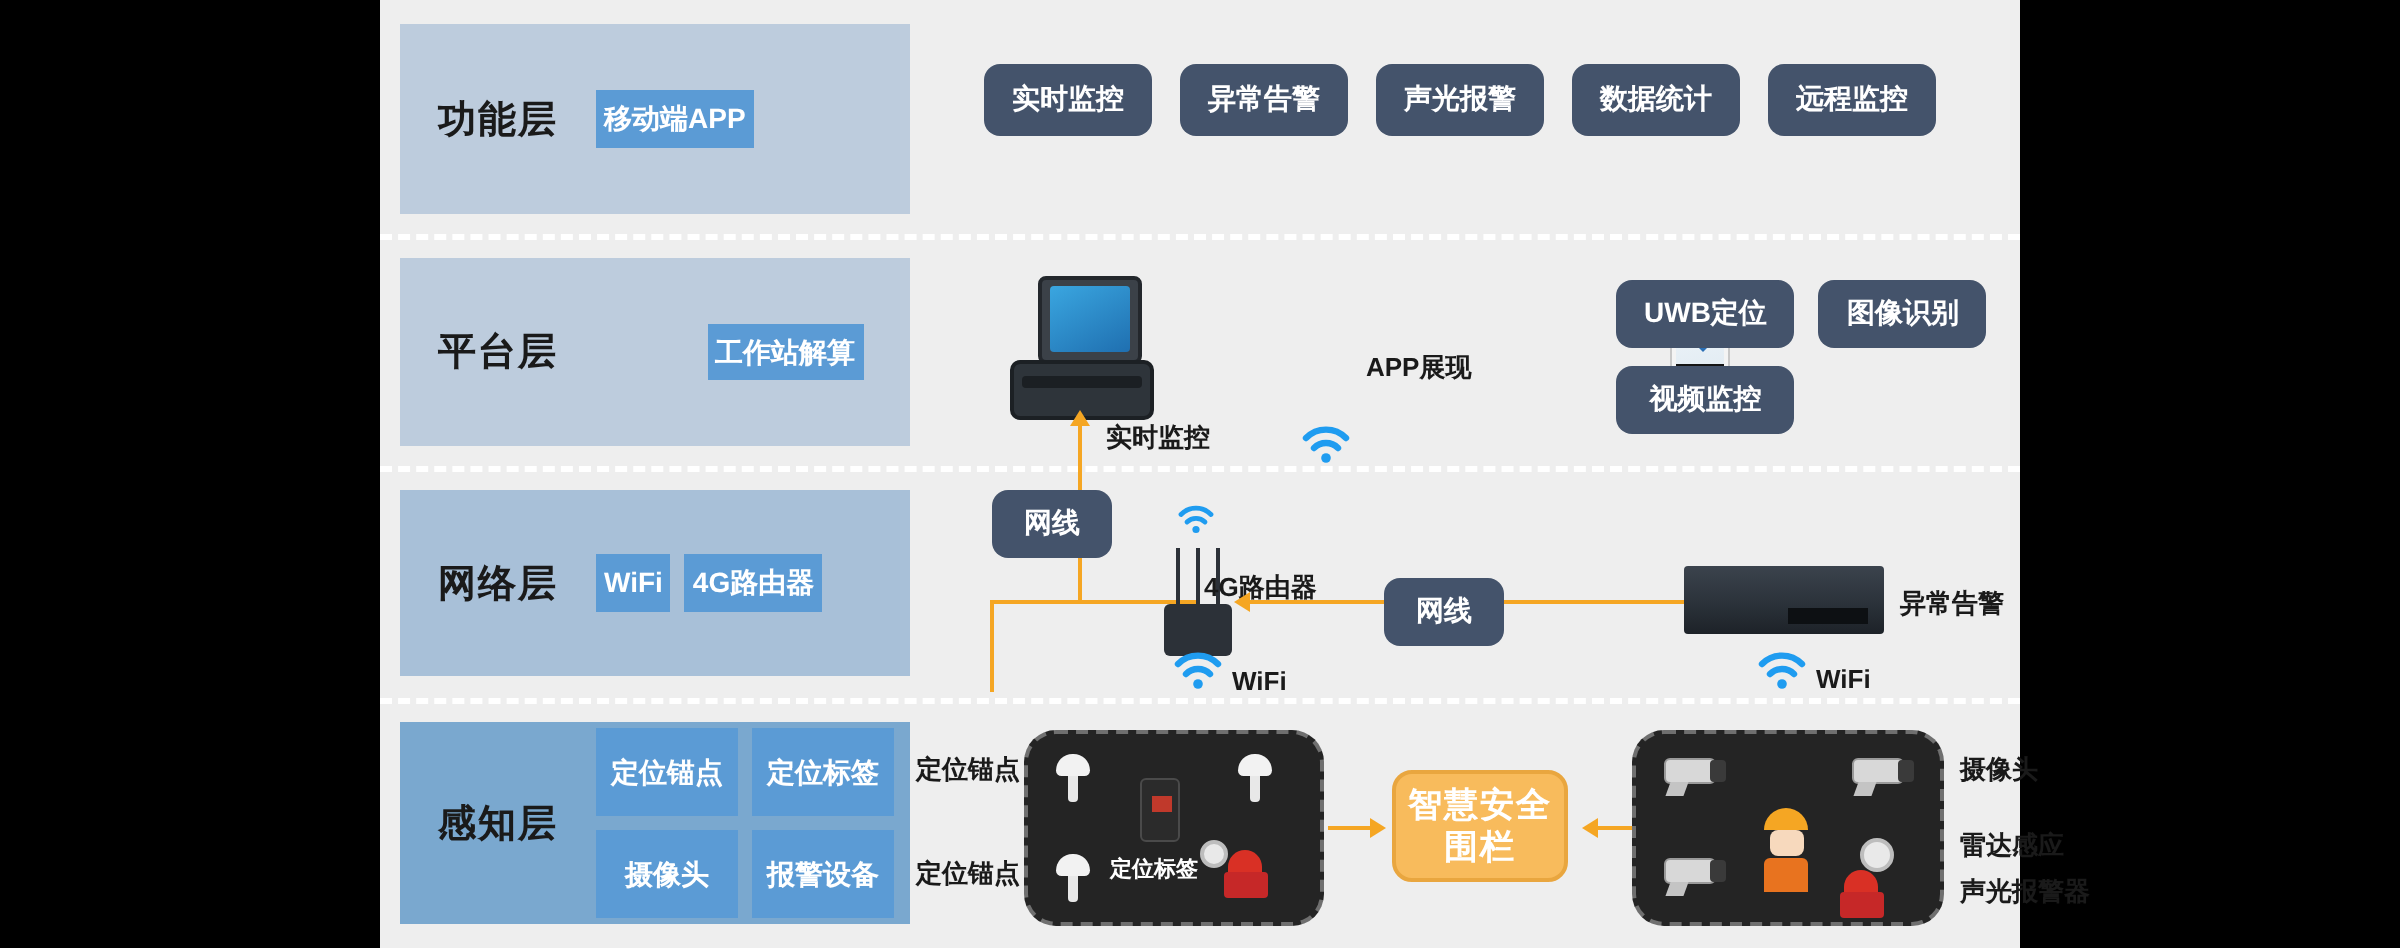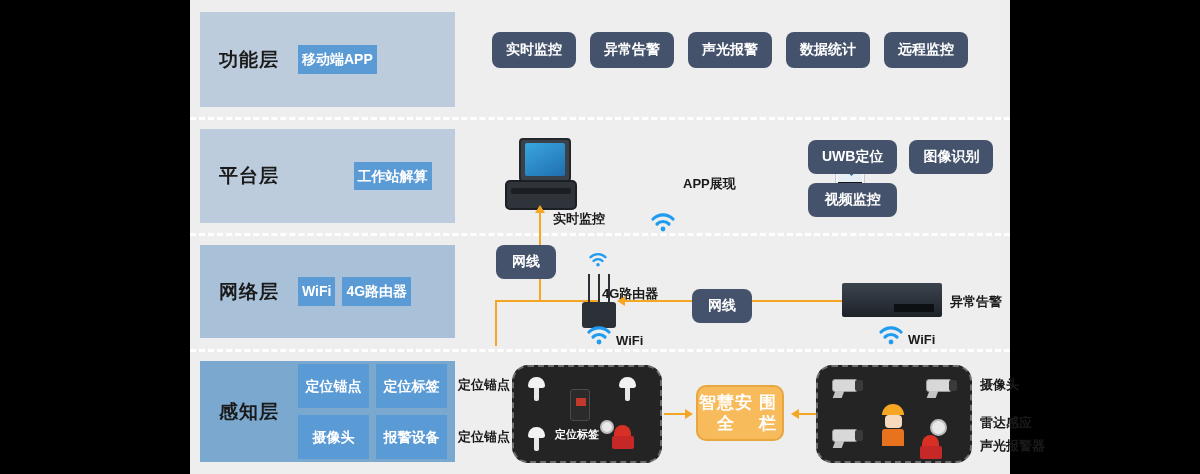--- a/index.html
+++ b/index.html
@@ -269,21 +269,21 @@
     <div class="siren" style="left:100px;top:58px;">
       <div class="siren-top"></div>
       <div class="siren-base"></div>
     </div>
   </div>
 
   <div class="line h" style="left:474px;top:413px;width:22px;"></div>
   <div class="arrow right" style="left:495px;top:409px;"></div>
 
   <div class="fence-box" style="left:506px;top:385px;width:88px;height:56px;">
-    <div style="display:flex;flex-direction:row;">
+    <div style="display:flex;flex-direction:column;">
       <span>智慧安全</span>
       <span>围栏</span>
     </div>
   </div>
 
   <div class="line h" style="left:604px;top:413px;width:22px;"></div>
   <div class="arrow left" style="left:601px;top:409px;"></div>
 
   <div class="scene" style="left:626px;top:365px;width:156px;height:98px;">
     <div class="cam" style="left:14px;top:12px;">

